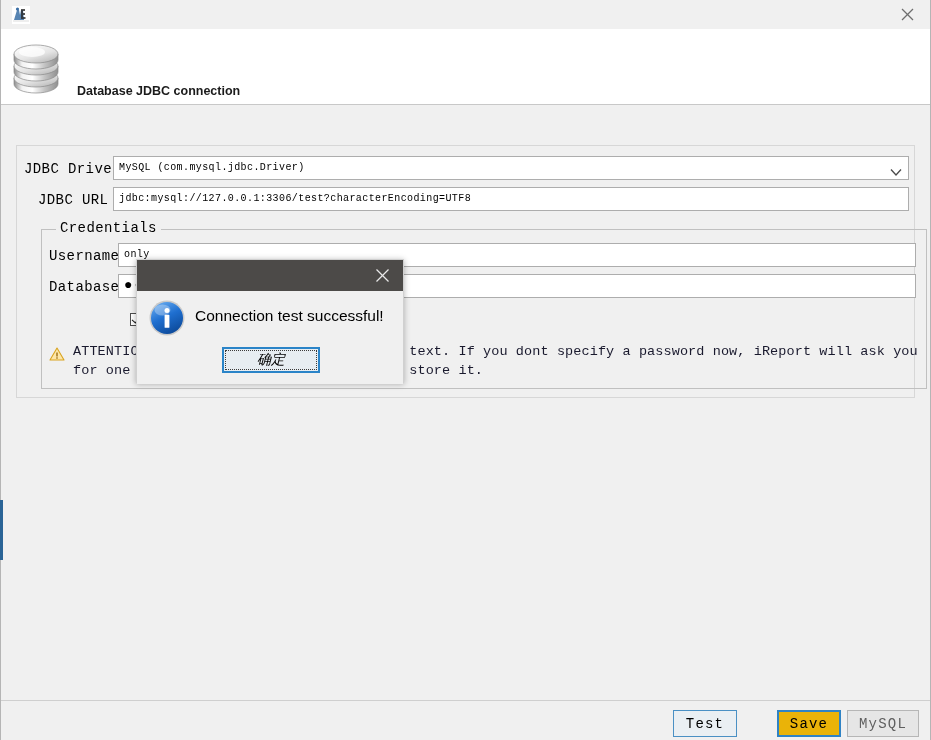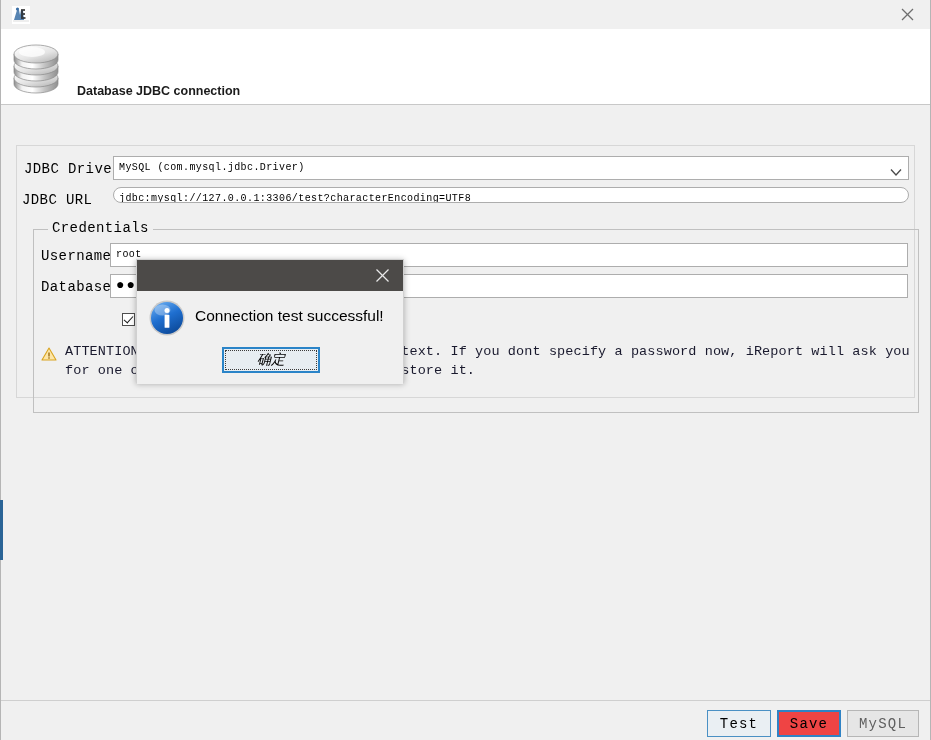--- a/index.html
+++ b/index.html
@@ -187,35 +187,34 @@
   }
   #driver-arrow {
     position: absolute;
     right: 6px;
     top: 7px;
     width: 12px;
     height: 9px;
   }
 
   
-  #url-label { left: 5px; top: 46px; text-align: center; }
+  #url-label { left: 21px; top: 46px; text-align: center; }
   #url-box {
     left: 96px; top: 41px;
-    width: 796px; height: 16px;
+    width: 796px; height: 24px;
     line-height: 22px;
-    border-radius: 11px;
   }
 
   
   #cred-group {
     position: absolute;
-    left: 16px;
+    left: 24px;
     top: 83px;
     width: 886px;
-    height: 184px;
+    height: 160px;
     border: 1px solid #c0c0c0;
     box-sizing: border-box;
   }
   #cred-legend {
     position: absolute;
     left: 14px;
     top: -10px;
     background: #f0f0f0;
     padding: 0 4px;
     font-size: 14px;
@@ -321,32 +320,32 @@
     letter-spacing: 1.2px;
     background: #e9eef2;
     color: #000;
     display: flex;
     align-items: center;
     justify-content: center;
     cursor: default;
     font-family: "Liberation Mono", "DejaVu Sans Mono", monospace;
   }
   #btn-test {
-    left: 706px;
+    left: 672px;
     top: 9px;
     width: 64px;
     border: 1px solid #4a90c4;
     background: #eaeff3;
   }
   #btn-save {
     left: 776px;
     top: 9px;
     width: 64px;
     border: 2px solid #2f83c5;
-    background: #ef4444;
+    background: #eab308;
   }
   #btn-cancel {
     left: 846px;
     top: 9px;
     width: 72px;
     border: 1px solid #b6b6b6;
     background: #e6e6e6;
     color: #5f5f5f;
   }
 
@@ -503,21 +502,21 @@
       </span>
     </div>
 
     <div id="url-label" class="fld-label mono">JDBC URL</div>
     <div id="url-box" class="fld-box mono">jdbc:mysql://127.0.0.1:3306/test?characterEncoding=UTF8</div>
 
     <div id="cred-group">
       <div id="cred-legend" class="mono">Credentials</div>
 
       <div id="user-label" class="fld-label mono">Username</div>
-      <div id="user-box" class="fld-box mono">root</div>
+      <div id="user-box" class="fld-box mono">only</div>
 
       <div id="pass-label" class="fld-label mono">Database</div>
       <div id="pass-box" class="fld-box mono">●●●●●●</div>
 
       <div id="save-check-wrap">
         <span class="checkbox checked"></span>
         <span id="save-check-label" class="mono">Save password</span>
       </div>
 
       <div id="attention-wrap">

